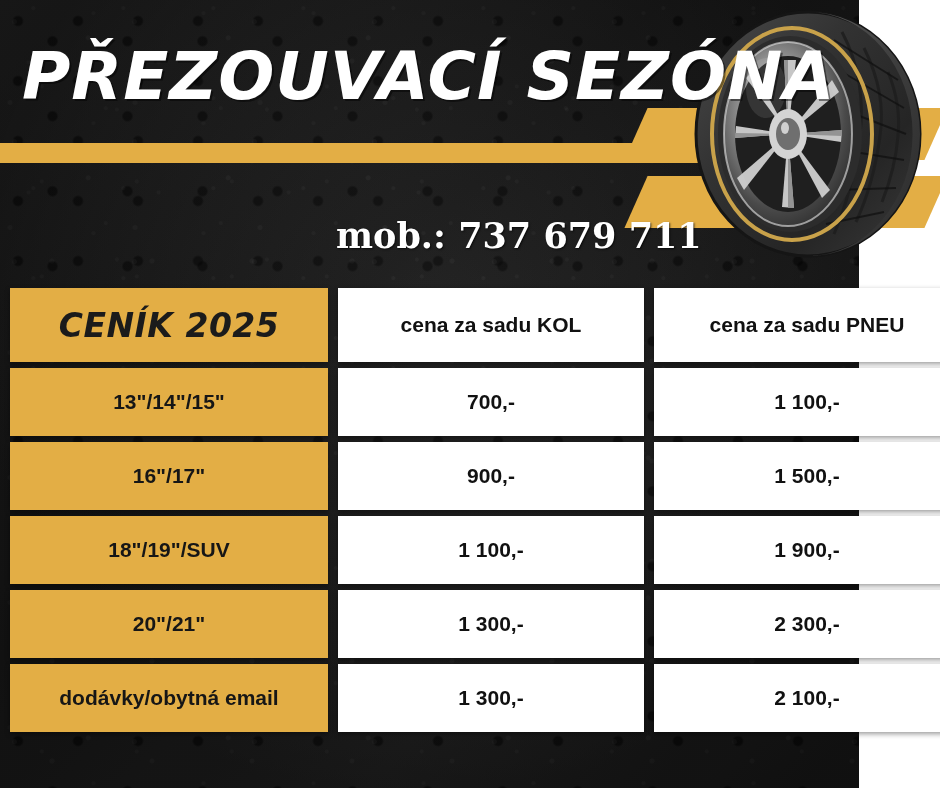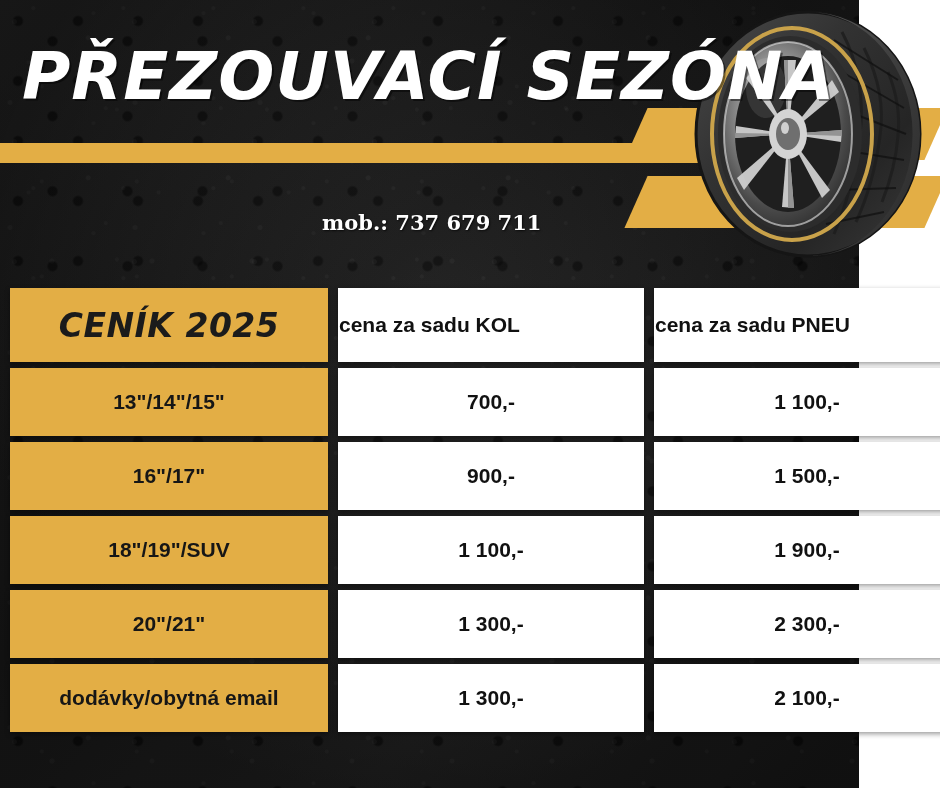--- a/index.html
+++ b/index.html
@@ -100,27 +100,27 @@
     top: 0;
     width: 34px;
     height: 20px;
     background: #E3AE45;
     transform: skewX(-30deg);
   }
 
   
   .contact {
     position: absolute;
-    left: 322px;
+    left: 336px;
     top: 205px;
     z-index: 5;
     color: #ffffff;
     font-family: "DejaVu Serif", serif;
     font-weight: bold;
-    font-size: 21px;
+    font-size: 35px;
     line-height: 1.75;
     text-shadow: 1px 1px 2px rgba(0,0,0,0.7);
   }
   .contact div { white-space: nowrap; }
 
   
   .tire {
     position: absolute;
     left: 692px;
     top: 10px;
@@ -158,21 +158,21 @@
     letter-spacing: 0.5px;
     vertical-align: middle;
     box-shadow: 0 2px 5px rgba(0,0,0,0.4);
   }
   .cell-head-col {
     background: #ffffff;
     color: #111111;
     font-family: "Liberation Sans", sans-serif;
     font-weight: bold;
     font-size: 21px;
-    text-align: left;
+    text-align: center;
     height: 72px;
     vertical-align: middle;
     box-shadow: 0 2px 5px rgba(0,0,0,0.4);
   }
   .cell-row-label {
     background: #E3AE45;
     color: #161616;
     font-family: "Liberation Sans", sans-serif;
     font-weight: bold;
     font-size: 21px;

